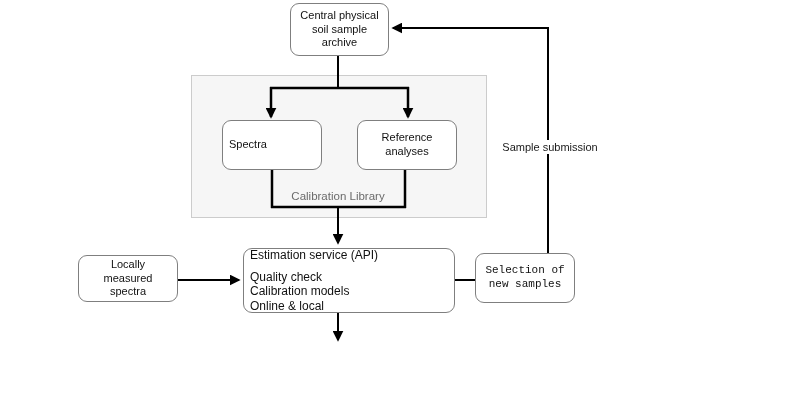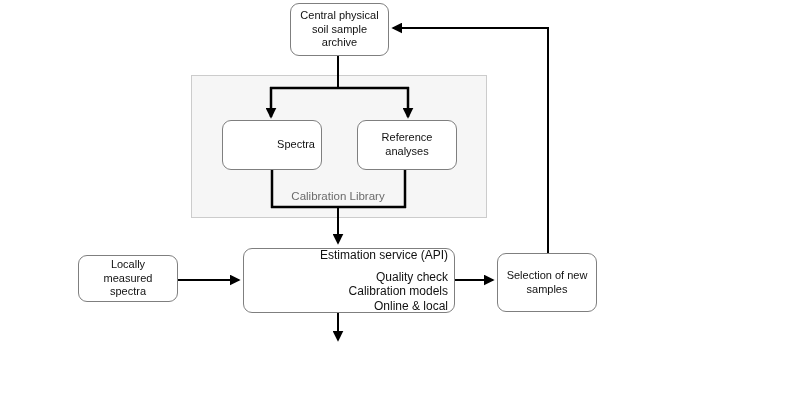--- a/index.html
+++ b/index.html
@@ -24,42 +24,42 @@
     overflow: hidden;
   }
   .node {
     position: absolute;
     box-sizing: border-box;
     background: var(--box-fill);
     border: 1.5px solid var(--box-border);
     border-radius: 9px;
     display: flex;
     flex-direction: column;
-    align-items: flex-end;
+    align-items: flex-start;
     justify-content: center;
     text-align: center;
     font-size: 11px;
     line-height: 1.25;
     z-index: 3;
     padding: 2px 6px;
   }
   #container-calibration {
     position: absolute;
     left: 191px; top: 75px; width: 296px; height: 143px;
     box-sizing: border-box;
     background: var(--container-fill);
     border: 1px solid var(--container-border);
     z-index: 1;
   }
   #node-archive    { left: 290px; top: 3px;   width: 99px;  height: 53px; }
   #node-spectra    { left: 222px; top: 120px; width: 100px; height: 50px; }
   #node-reference  { left: 357px; top: 120px; width: 100px; height: 50px; }
   #node-estimation { left: 243px; top: 248px; width: 212px; height: 65px; padding: 4px 6px; }
   #node-locally    { left: 78px;  top: 255px; width: 100px; height: 47px; }
-  #node-selection  { left: 497px; top: 253px; width: 100px; height: 59px; }
+  #node-selection  { left: 475px; top: 253px; width: 100px; height: 50px; font-family: Liberation Mono, monospace; }
   #node-estimated  { left: 205px; top: 345px; width: 268px; height: 50px; font-size: 11.5px; }
   #node-estimation .node-title { font-size: 12px; margin-bottom: 7px; }
   #node-estimation .node-sub   { font-size: 12px; line-height: 1.22; }
   .float-label {
     position: absolute;
     z-index: 4;
     white-space: nowrap;
     transform: translateX(-50%);
   }
   #label-calibration-library {
@@ -136,14 +136,15 @@
     <span>Locally measured spectra</span>
   </div>
 
   <div class="node" id="node-selection">
     <span>Selection of new samples</span>
   </div>
 
 
   <div class="float-label" id="label-calibration-library">Calibration Library</div>
 
+  <div class="float-label" id="label-sample-submission">Sample submission</div>
 
 </div>
 
 </body></html>

